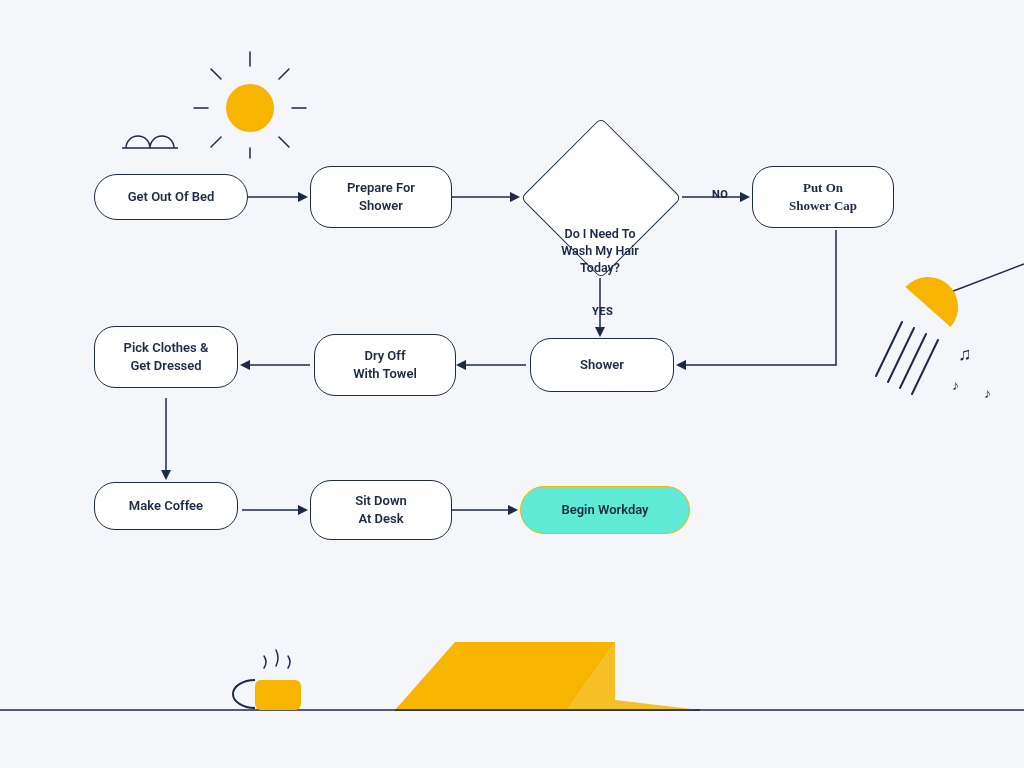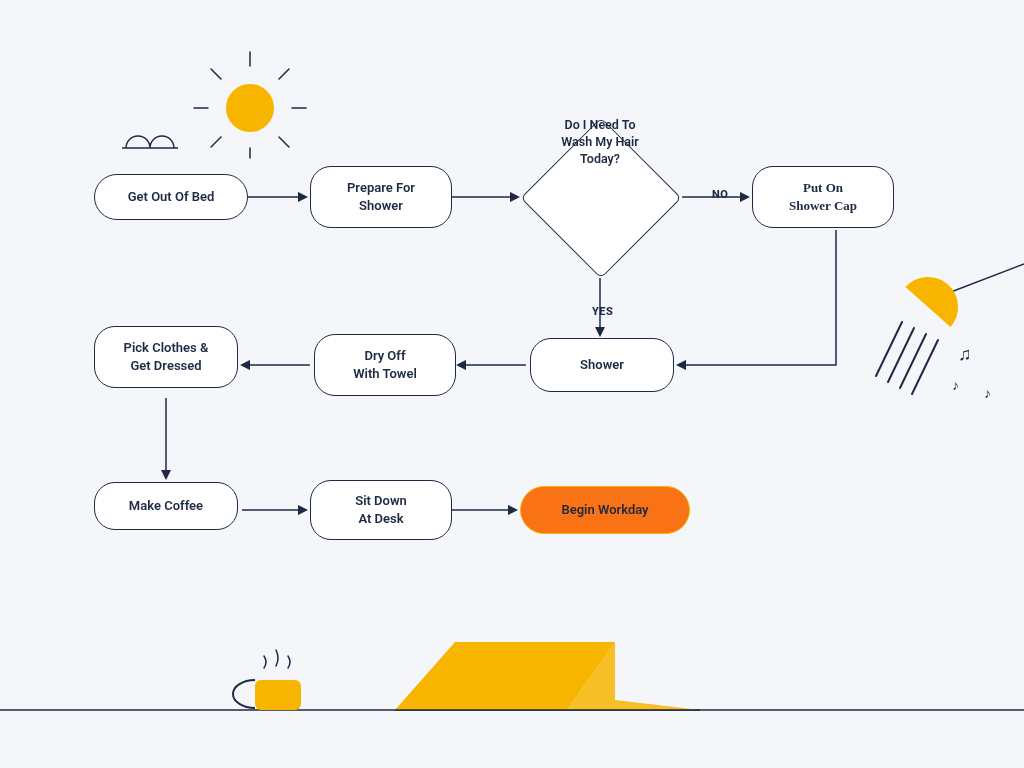--- a/index.html
+++ b/index.html
@@ -29,31 +29,31 @@
     font-size: 13px;
     font-weight: 600;
     line-height: 1.35;
     padding: 6px 10px;
     box-sizing: border-box;
   }
   .terminator {
     border-radius: 999px;
   }
   .end {
-    background: #f97316;
+    background: #5eead4;
     border-color: #f7b500;
     color: #1d2a44;
     text-align: center;
   }
   .decision-wrap {
     position: absolute;
     width: 160px;
     height: 160px;
     display: flex;
-    align-items: flex-start;
+    align-items: flex-end;
     justify-content: center;
   }
   .decision-shape {
     position: absolute;
     inset: 0;
     transform: rotate(45deg);
     background: #ffffff;
     border: 1.5px solid #1d2a44;
     width: 112px;
     height: 112px;

